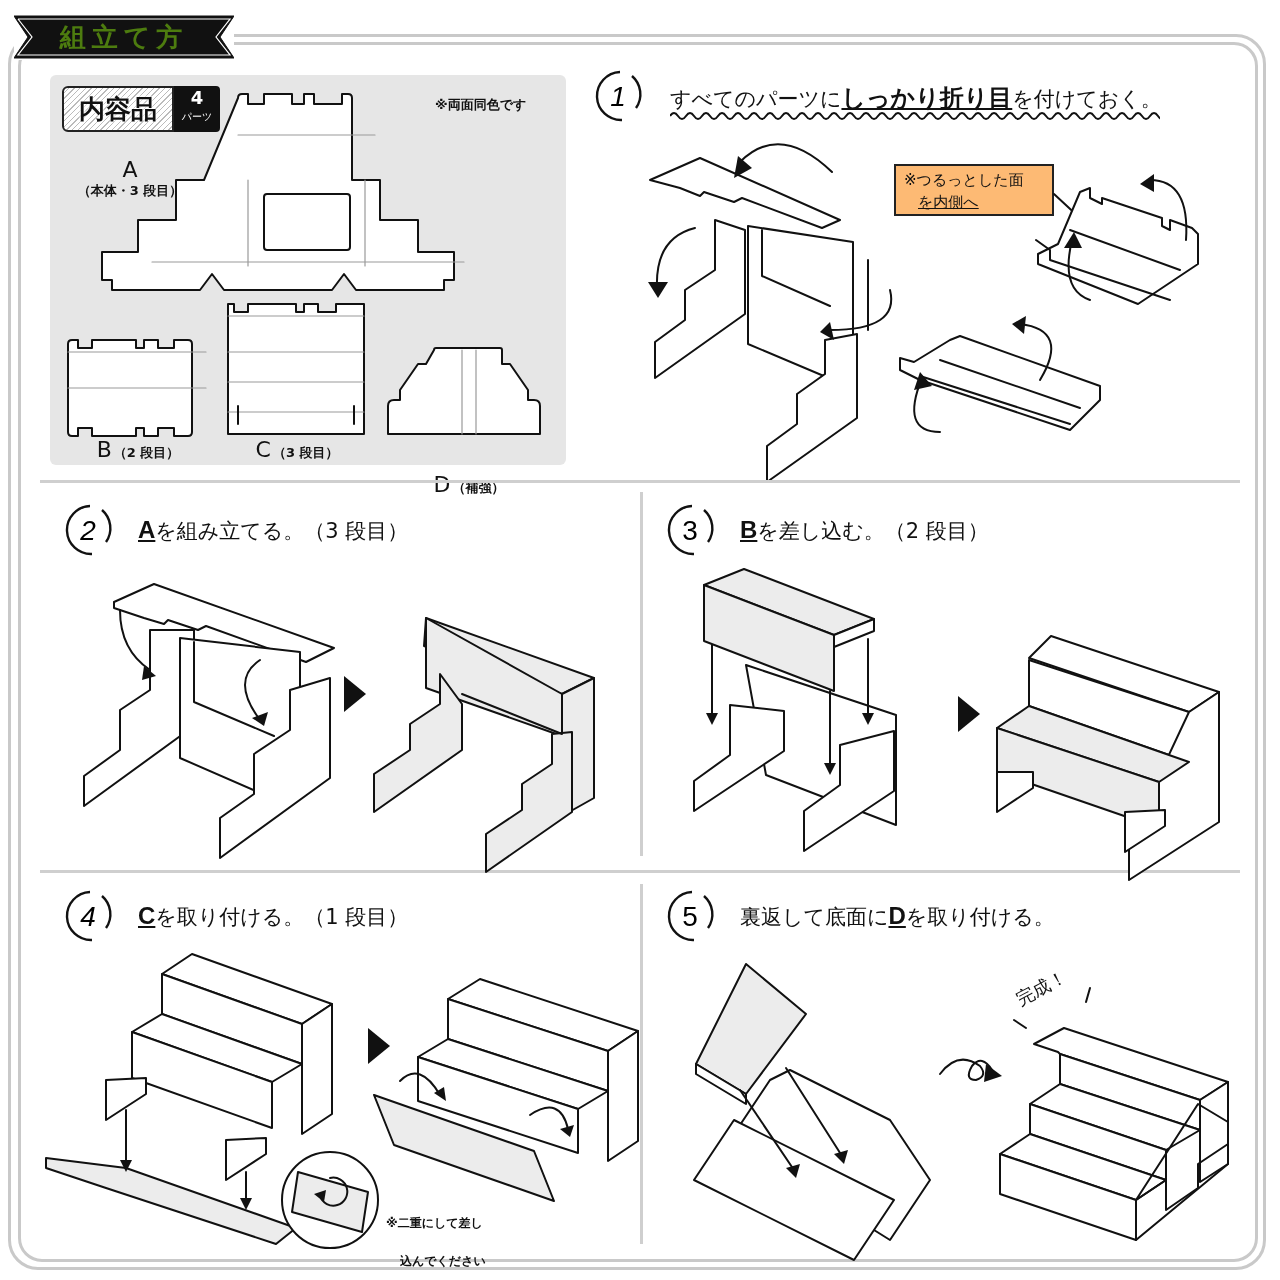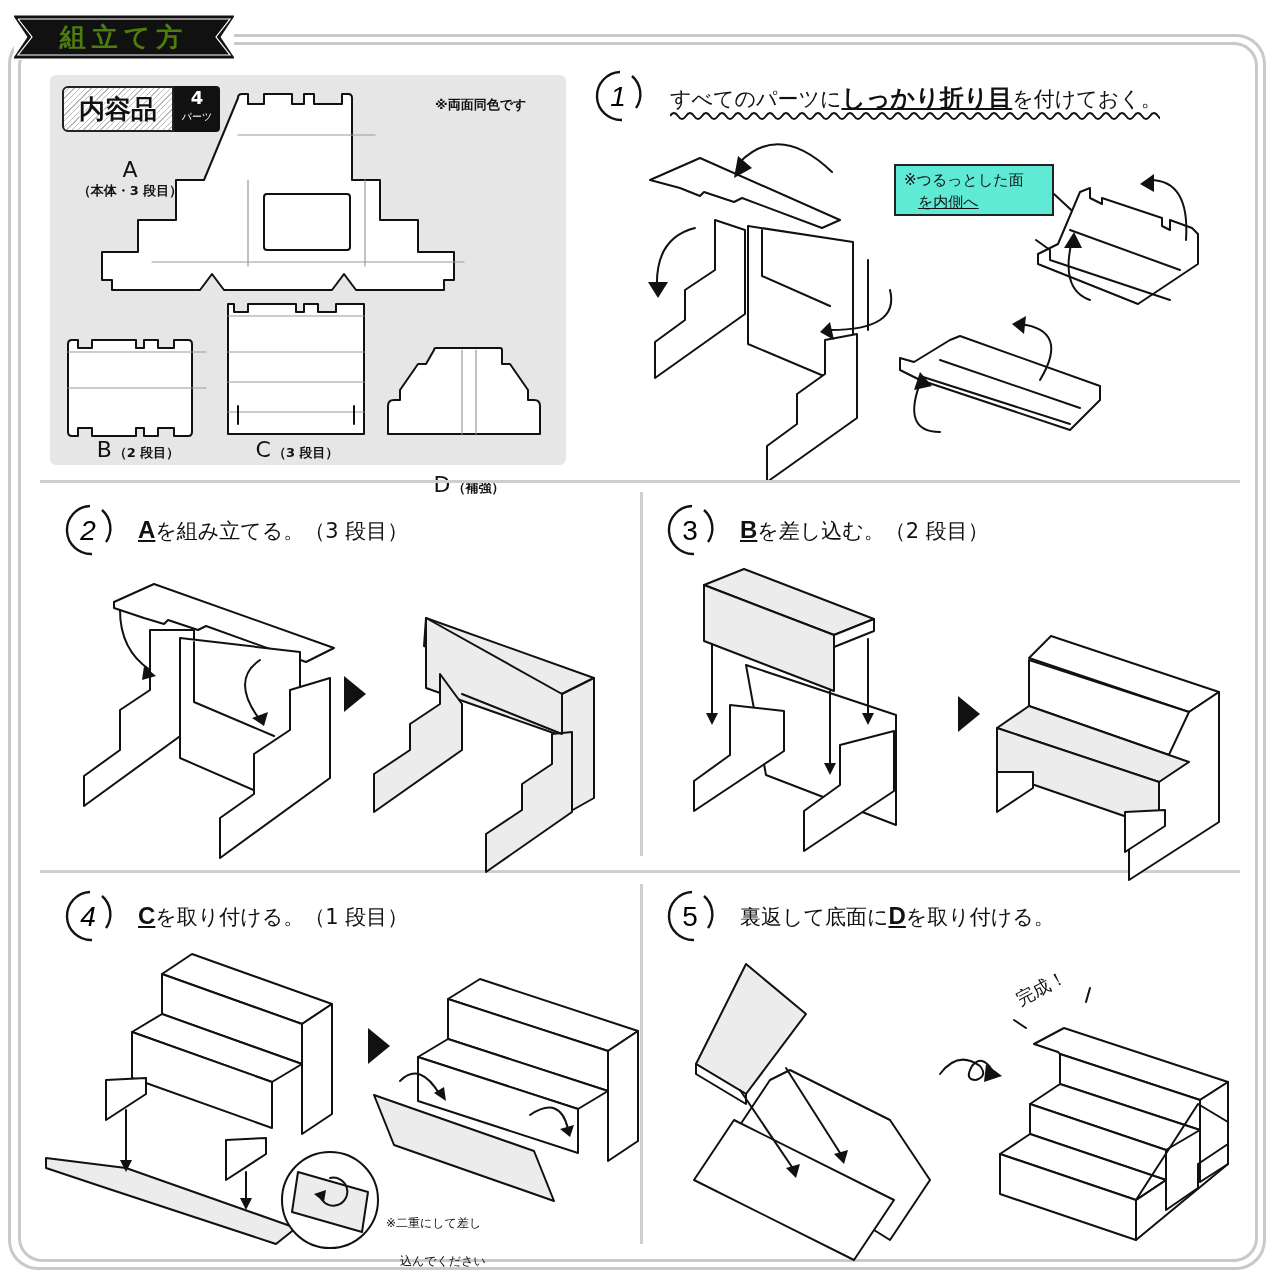--- a/index.html
+++ b/index.html
@@ -18,25 +18,25 @@
   .note-same-color{position:absolute;left:435px;top:96px;font-size:13px;font-weight:bold;}
   .part-label{position:absolute;text-align:center;font-size:13px;font-weight:bold;}
   .part-letter{font-size:22px;font-weight:normal;display:block;line-height:24px;}
   .part-label.inline .part-letter{display:inline;font-size:22px;margin-right:2px;}
   .divider-h{position:absolute;height:3px;background:#cfcfcf;}
   .divider-v{position:absolute;width:3px;background:#cfcfcf;}
   .step-circle{position:absolute;width:56px;height:56px;}
   .step-heading{position:absolute;font-size:21px;white-space:nowrap;}
   .step-heading b{font-size:24px;font-family:"Liberation Sans",sans-serif;text-decoration:underline;}
   .wavy{position:absolute;}
-  .note-box{position:absolute;left:894px;top:164px;width:160px;height:52px;border:2px solid #222;box-sizing:border-box;font-size:15px;padding:3px 8px;line-height:22px;background:#5eead4;}
+  .note-box{position:absolute;left:894px;top:164px;width:160px;height:52px;border:2px solid #222;box-sizing:border-box;font-size:15px;padding:3px 8px;line-height:22px;background:#fdba74;}
   .note-box span{display:block;}
   .note-box span+span{padding-left:14px;text-decoration:underline;}
   .note-double{position:absolute;left:386px;top:1214px;font-size:12px;line-height:18px;}
-  .note-double span{display:block;}
+  .note-double span{display:block;font-weight:bold;}
   .note-double span+span{padding-left:14px;margin-top:20px;}
   .done-label{position:absolute;left:1012px;top:990px;font-size:18px;transform:rotate(-28deg);transform-origin:left top;white-space:nowrap;}
   svg.art{position:absolute;overflow:visible;}
   svg.art path, svg.art polyline, svg.art line, svg.art polygon, svg.art rect, svg.art circle{stroke:#111;stroke-width:2;fill:none;stroke-linejoin:round;stroke-linecap:round;}
   svg.art .face{fill:#fff;}
   svg.art .shade{fill:#ececec;}
   svg.art .fold{stroke:#999;stroke-width:1.2;}
   svg.art .arrowhead{fill:#111;stroke:none;}
   .next-arrow{position:absolute;width:0;height:0;border-top:18px solid transparent;border-bottom:18px solid transparent;border-left:22px solid #111;}
 </style>

